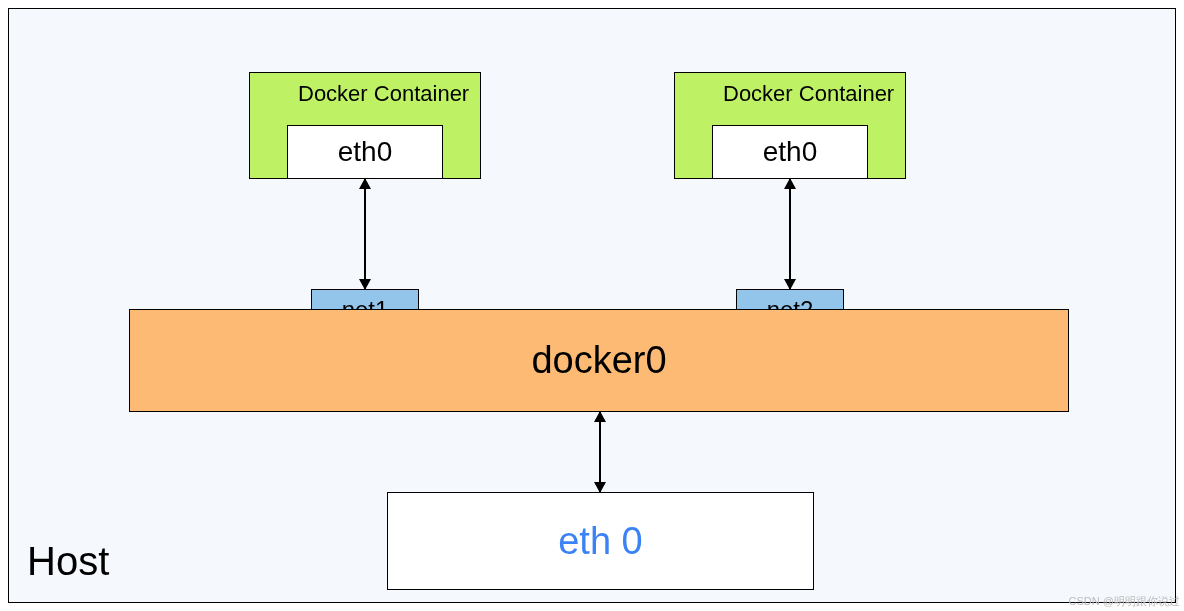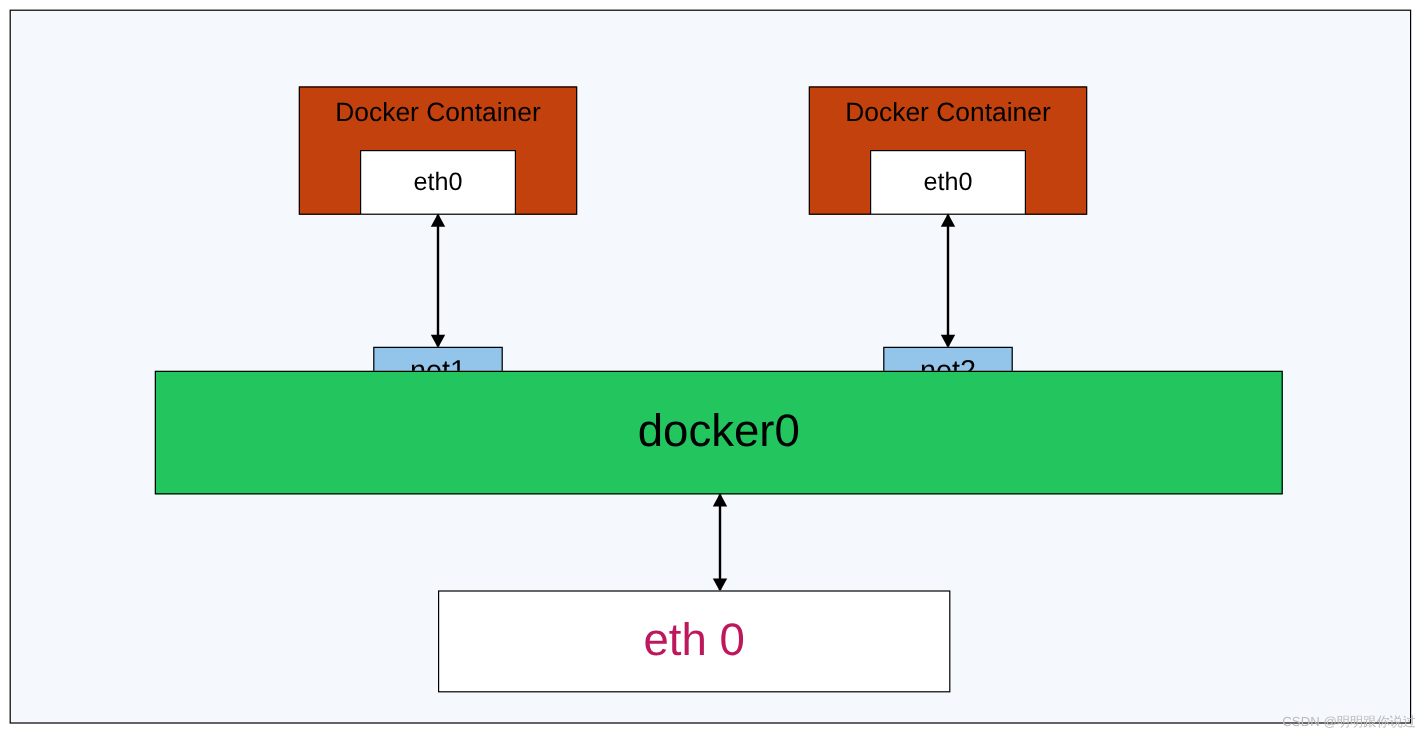--- a/index.html
+++ b/index.html
@@ -25,23 +25,23 @@
     }
     .host-label {
       position: absolute;
       left: 18px;
       bottom: 18px;
       font-size: 40px;
       color: #000;
     }
     .container-box {
       position: absolute;
-      background: #c2410c;
-      border: 1px solid #000;
-      text-align: center;
+      background: #bef264;
+      border: 1px solid #000;
+      padding-left: 48px;
     }
     .container1 {
       left: 240px;
       top: 63px;
       width: 232px;
       height: 107px;
     }
     .container2 {
       left: 665px;
       top: 63px;
@@ -51,37 +51,37 @@
     .container-label {
       font-size: 22px;
       color: #000;
       margin-top: 8px;
     }
     .eth-box {
       position: absolute;
       left: 50%;
       transform: translateX(-50%);
       bottom: -1px;
-      width: 130px;
+      width: 156px;
       height: 54px;
       background: #fff;
       border: 1px solid #000;
       display: flex;
       align-items: center;
       justify-content: center;
-      font-size: 21px;
+      font-size: 28px;
       color: #000;
     }
     .docker0-box {
       position: absolute;
       left: 120px;
       top: 300px;
       width: 940px;
       height: 103px;
-      background: #22c55e;
+      background: #fdba74;
       border: 1px solid #000;
       display: flex;
       align-items: center;
       justify-content: center;
       font-size: 38px;
       color: #000;
     }
     .net-box {
       position: absolute;
       width: 108px;
@@ -97,31 +97,31 @@
     .net1 {
       left: 302px;
       top: 280px;
     }
     .net2 {
       left: 727px;
       top: 280px;
     }
     .eth0-host-box {
       position: absolute;
-      left: 356px;
+      left: 378px;
       top: 483px;
       width: 427px;
-      height: 85px;
+      height: 98px;
       background: #fff;
       border: 1px solid #000;
       display: flex;
       align-items: center;
       justify-content: center;
       font-size: 38px;
-      color: #be185d;
+      color: #3b82f6;
     }
     .forward-label {
       position: absolute;
       left: 602px;
       top: 428px;
       font-size: 24px;
       color: #000;
     }
     .arrow {
       position: absolute;
@@ -167,20 +167,21 @@
       bottom: 2px;
       font-size: 11px;
       color: #bbb;
       margin-top: 39px;
     }
   </style>
 </head>
 <body>
 
 <div class="host-container">
+  <div class="host-label">Host</div>
 
   <div class="container-box container1">
     <div class="container-label">Docker Container</div>
     <div class="eth-box">eth0</div>
   </div>
 
   <div class="container-box container2">
     <div class="container-label">Docker Container</div>
     <div class="eth-box">eth0</div>
   </div>

